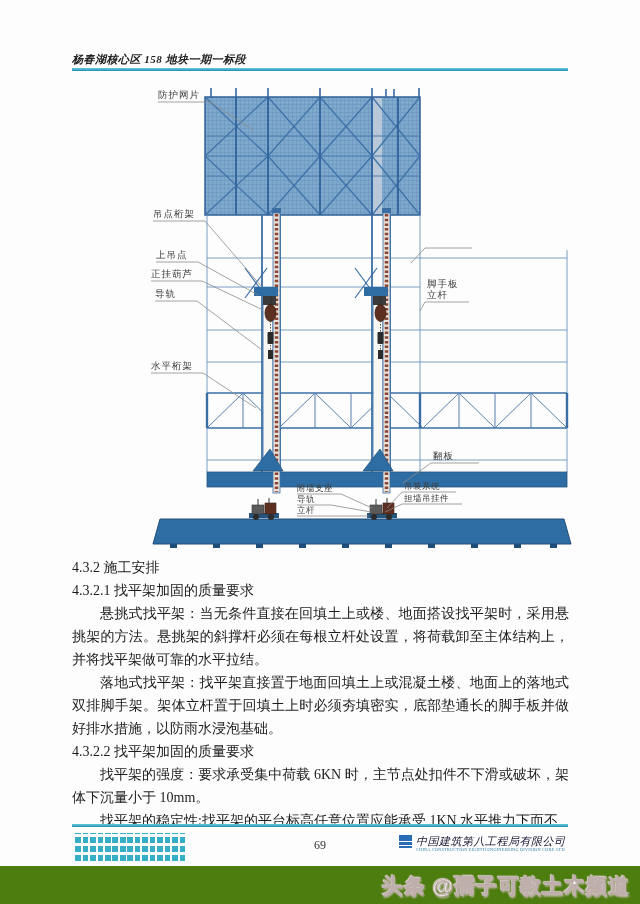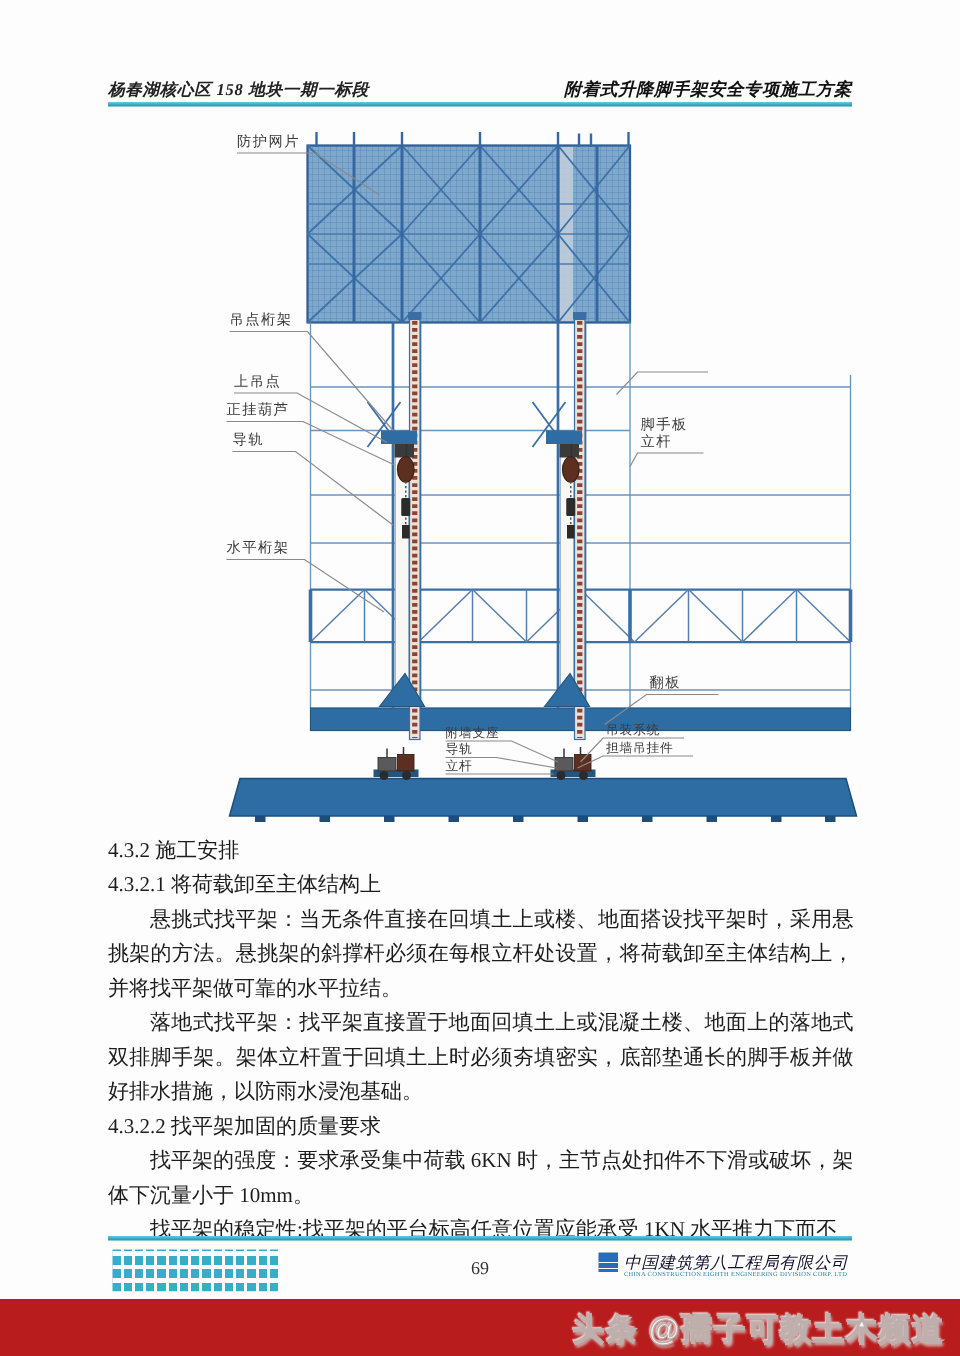--- a/index.html
+++ b/index.html
@@ -29,36 +29,35 @@
       repeating-linear-gradient(0deg, rgba(255,255,255,0) 0 6px, #ffffff 6px 9px),
       repeating-linear-gradient(90deg, #35aec6 0 5.5px, #ffffff 5.5px 7.5px);
   }
   .page-num{position:absolute;left:0;top:838px;width:640px;text-align:center;font-size:12px;color:#333;}
   .footer-co{position:absolute;left:399px;top:834px;width:175px;}
   .co-logo{position:absolute;left:0;top:1px;width:13px;height:13px;background:#2a6db5;
     background-image:linear-gradient(0deg, rgba(255,255,255,0) 0 2px,#fff 2px 3px,rgba(255,255,255,0) 3px 6px,#fff 6px 7px,rgba(255,255,255,0) 7px 13px);}
   .co-cn{position:absolute;left:17px;top:0;font-size:11px;font-weight:400;color:#10102e;letter-spacing:.5px;white-space:nowrap;font-style:italic;}
   .co-en{position:absolute;left:17px;top:13px;font-size:7px;color:#2a7fa0;white-space:nowrap;transform:scale(.62,.6);transform-origin:0 0;letter-spacing:.3px;}
   
-  .wm-strip{position:absolute;left:0;top:866px;width:640px;height:38px;background:#b91c1c;}
+  .wm-strip{position:absolute;left:0;top:866px;width:640px;height:38px;background:#4d7c0f;}
   .wm-text{
     position:absolute;right:10px;top:6px;font-size:21px;font-weight:700;
     color:#faf5f3;-webkit-text-stroke:.8px #beafac;
     text-shadow:1px 2px 2px #cdbcb9, -1px -1px 1px #e8dcda;
     letter-spacing:1px;white-space:nowrap;
     font-family:"Liberation Sans","DejaVu Sans",sans-serif;
   }
 </style>
 </head>
 <body>
 
 <div class="canvas">
 
   <div class="hdr-left">杨春湖核心区 158 地块一期一标段</div>
-  <div class="hdr-right">附着式升降脚手架安全专项施工方案</div>
   <div class="rule top"></div>
 
   <svg class="diagram-svg" width="640" height="560" viewBox="0 0 640 560">
     <defs>
       <pattern id="meshgrid" width="4" height="4" patternUnits="userSpaceOnUse">
         <rect width="4" height="4" fill="#7fa8cd"></rect>
         <path d="M0 0H4M0 0V4" stroke="#5a8ab8" stroke-width="0.7"></path>
       </pattern>
     </defs>
 
@@ -245,21 +244,21 @@
   <span class="dlabel" style="left:427px;top:291px;">立杆</span>
   <span class="dlabel" style="left:433px;top:452px;">翻板</span>
   <span class="dlabel small" style="left:297px;top:484px;">附墙支座</span>
   <span class="dlabel small" style="left:297px;top:495px;">导轨</span>
   <span class="dlabel small" style="left:297px;top:506px;">立杆</span>
   <span class="dlabel small" style="left:404px;top:482px;">吊装系统</span>
   <span class="dlabel small" style="left:404px;top:494px;">担墙吊挂件</span>
 
   <div class="content">
     <p>4.3.2 施工安排</p>
-    <p>4.3.2.1 将荷载卸至主体结构上</p>
+    <p>4.3.2.1 找平架加固的质量要求</p>
     <p class="ind">悬挑式找平架：当无条件直接在回填土上或楼、地面搭设找平架时，采用悬挑架的方法。悬挑架的斜撑杆必须在每根立杆处设置，将荷载卸至主体结构上，并将找平架做可靠的水平拉结。</p>
     <p class="ind">落地式找平架：找平架直接置于地面回填土上或混凝土楼、地面上的落地式双排脚手架。架体立杆置于回填土上时必须夯填密实，底部垫通长的脚手板并做好排水措施，以防雨水浸泡基础。</p>
     <p>4.3.2.2 找平架加固的质量要求</p>
     <p class="ind">找平架的强度：要求承受集中荷载 6KN 时，主节点处扣件不下滑或破坏，架体下沉量小于 10mm。</p>
     <p class="ind">找平架的稳定性:找平架的平台标高任意位置应能承受 1KN 水平推力下而不</p>
   </div>
 
   <div class="rule bottom"></div>
   <div class="footer-pattern"></div>
   <div class="page-num">69</div>

